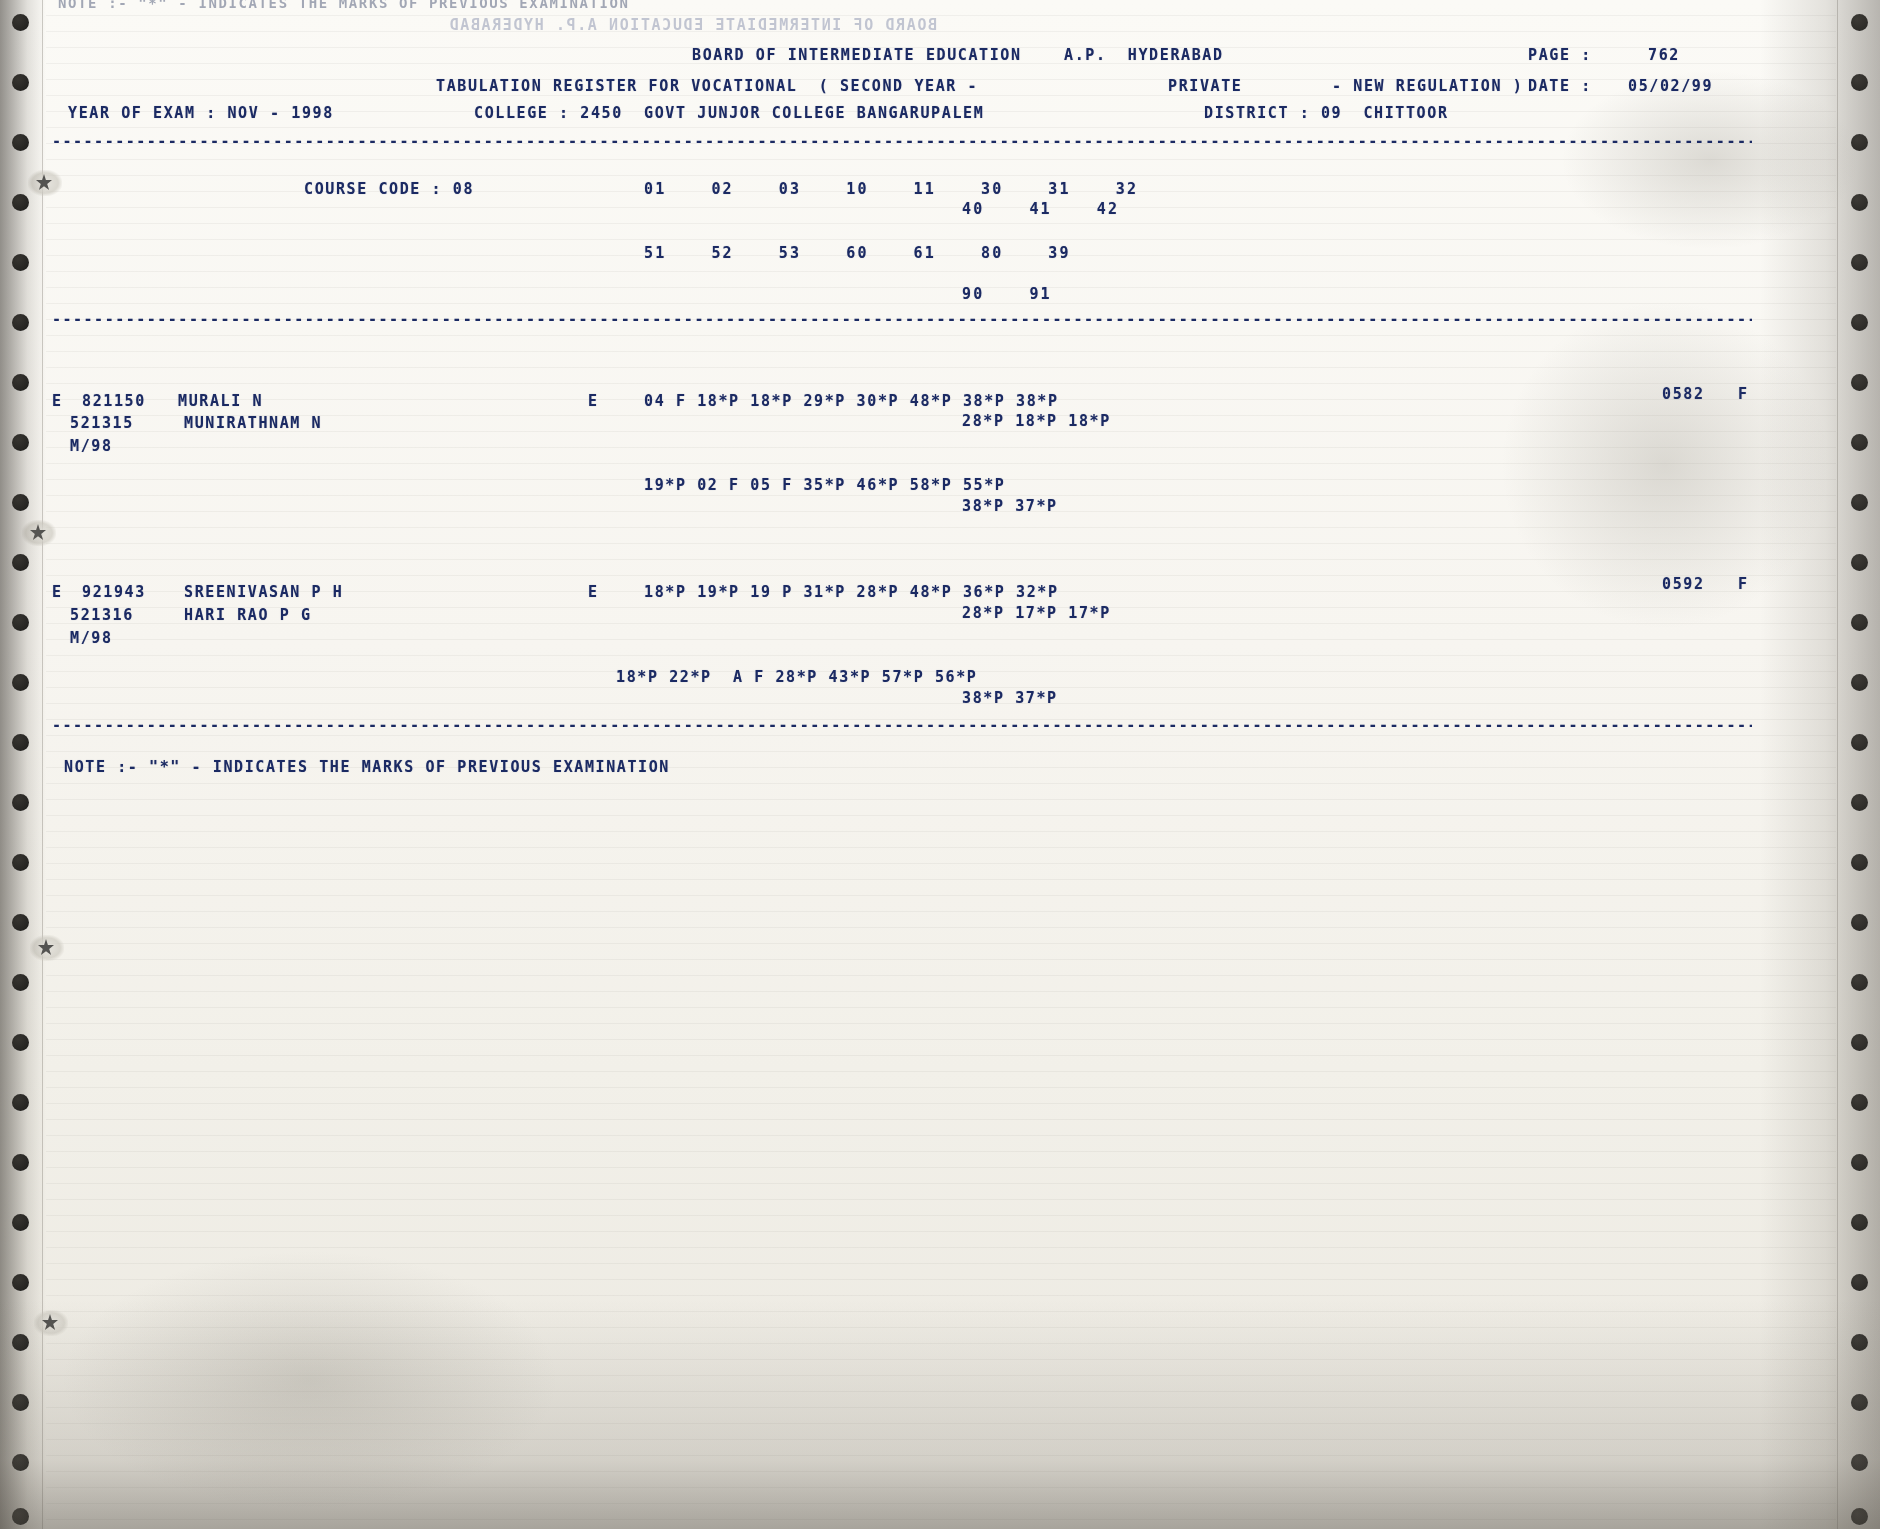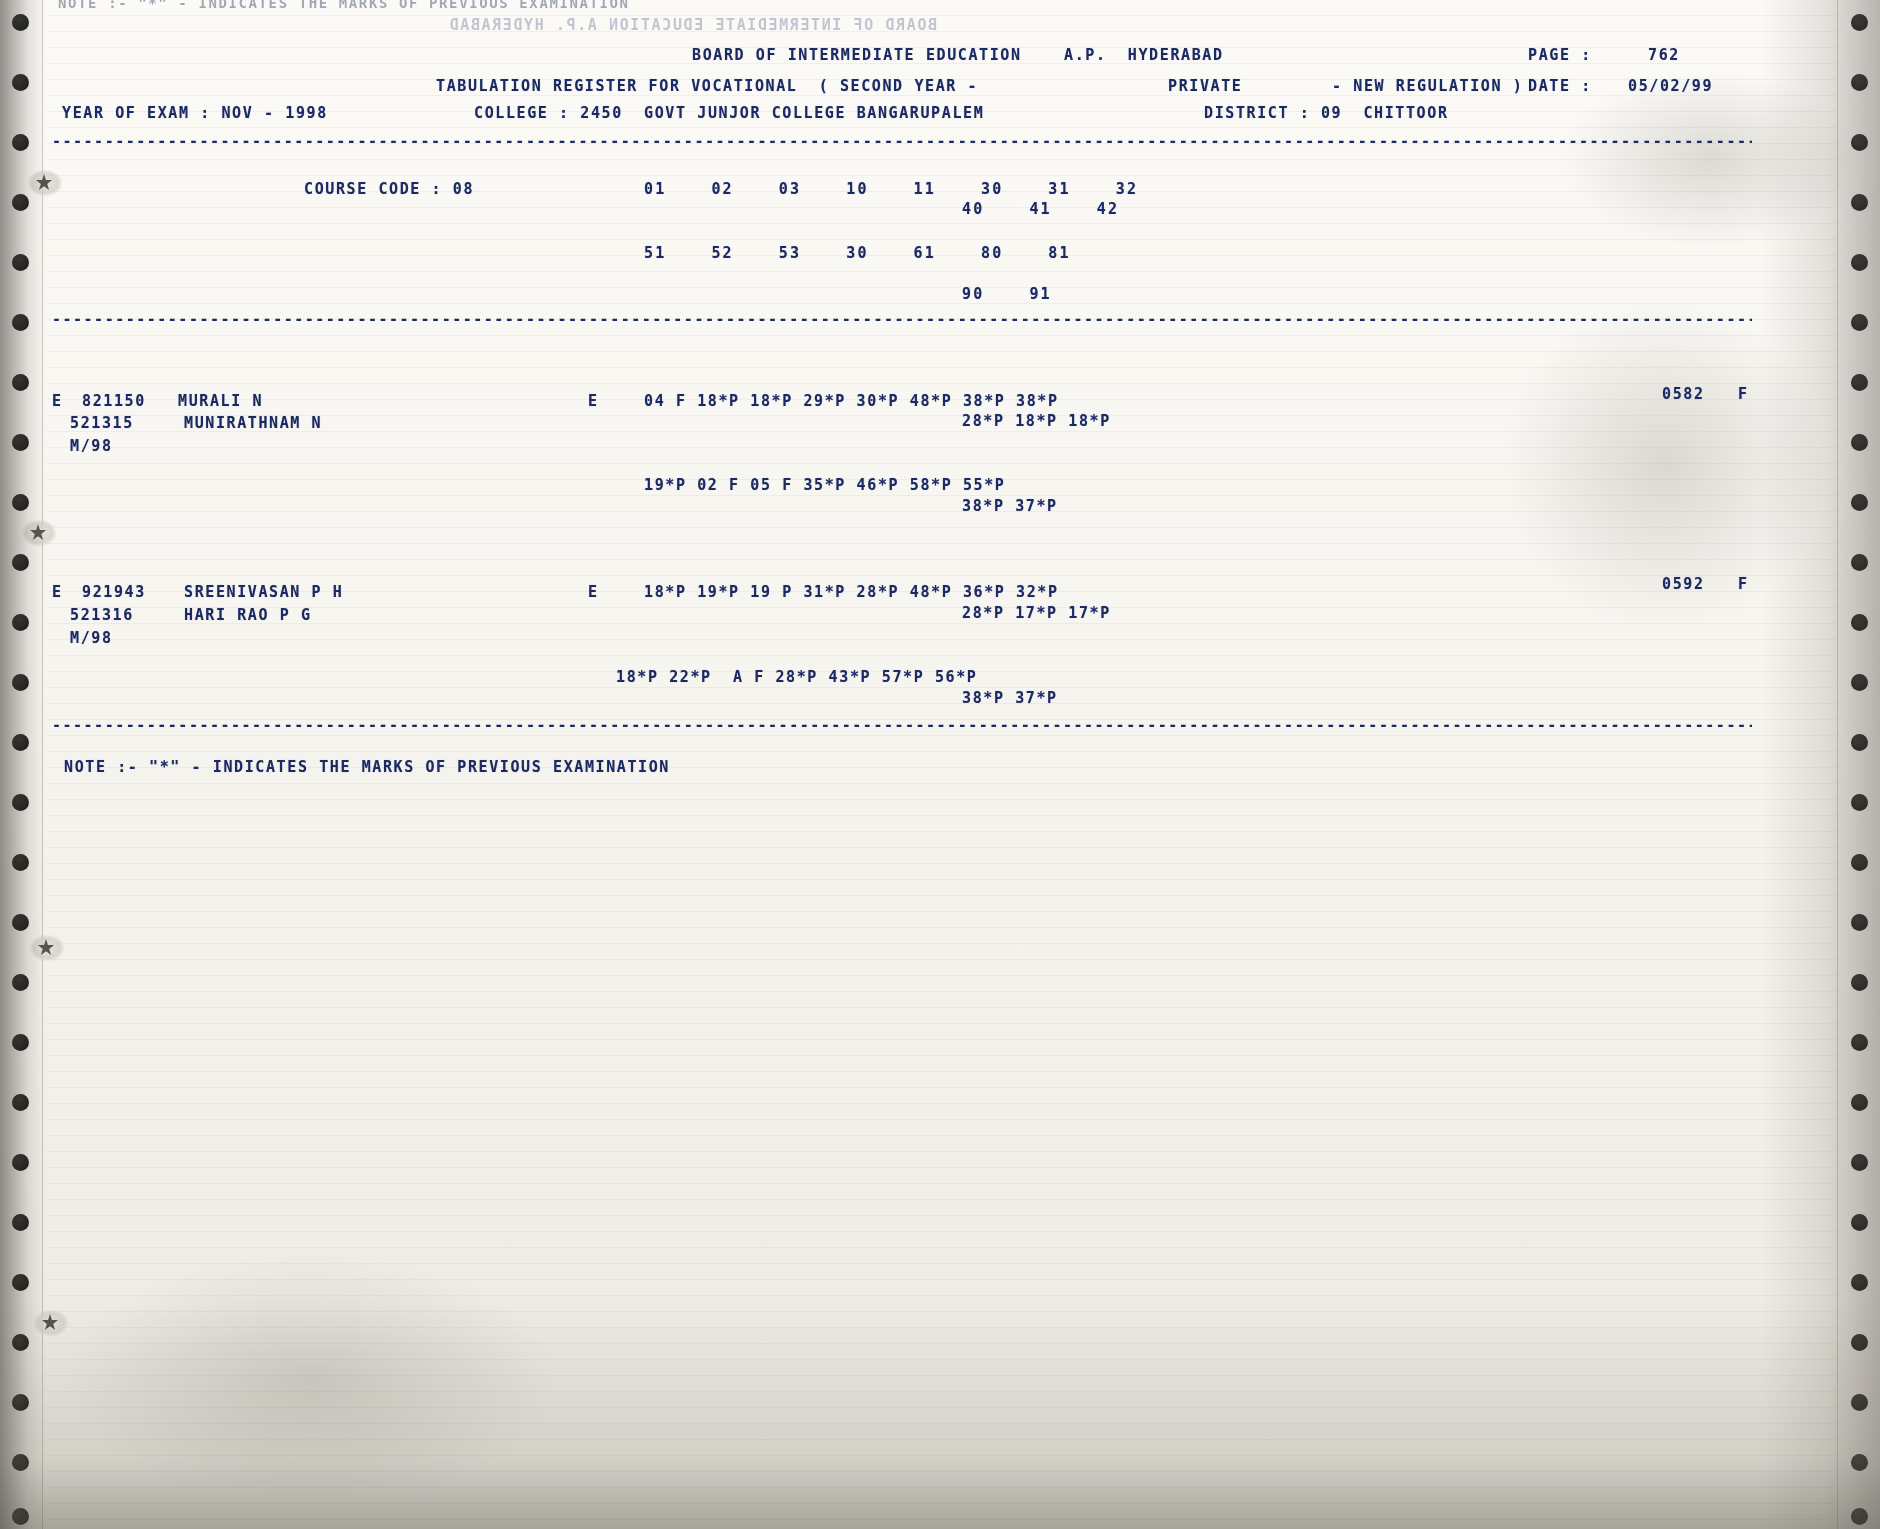--- a/index.html
+++ b/index.html
@@ -220,31 +220,31 @@
   <div class="txt" style="left:692px; top:46px;">BOARD OF INTERMEDIATE EDUCATION    A.P.  HYDERABAD</div>
   <div class="txt" style="left:1528px; top:46px;">PAGE :</div>
   <div class="txt" style="left:1648px; top:46px;">762</div>
 
   <div class="txt" style="left:436px; top:77px;">TABULATION REGISTER FOR VOCATIONAL  ( SECOND YEAR -</div>
   <div class="txt" style="left:1168px; top:77px;">PRIVATE</div>
   <div class="txt" style="left:1332px; top:77px;">- NEW REGULATION )</div>
   <div class="txt" style="left:1528px; top:77px;">DATE :</div>
   <div class="txt" style="left:1628px; top:77px;">05/02/99</div>
 
-  <div class="txt" style="left:62px; top:104px;text-align:center;">YEAR OF EXAM : NOV - 1998</div>
+  <div class="txt" style="left:68px; top:104px;text-align:center;">YEAR OF EXAM : NOV - 1998</div>
   <div class="txt" style="left:474px; top:104px;">COLLEGE : 2450  GOVT JUNJOR COLLEGE BANGARUPALEM</div>
   <div class="txt" style="left:1188px; top:104px;margin-left:16px;">DISTRICT : 09  CHITTOOR</div>
 
   <div class="rule" style="left:52px; top:132px; width:1700px;">------------------------------------------------------------------------------------------------------------------------------------------------------------------------</div>
 
   <div class="txt" style="left:304px; top:180px;">COURSE CODE : 08</div>
   <div class="txt" style="left:644px; top:180px; letter-spacing:2.2px;">01    02    03    10    11    30    31    32</div>
   <div class="txt" style="left:962px; top:200px; letter-spacing:2.2px;">40    41    42</div>
 
-  <div class="txt" style="left:644px; top:244px; letter-spacing:2.2px;">51    52    53    30    61    80    81</div>
+  <div class="txt" style="left:644px; top:244px; letter-spacing:2.2px;">51    52    53    60    61    80    39</div>
   <div class="txt" style="left:962px; top:285px; letter-spacing:2.2px;">90    91</div>
 
   <div class="rule" style="left:52px; top:310px; width:1700px;">------------------------------------------------------------------------------------------------------------------------------------------------------------------------</div>
 
   <div>
     <div class="txt" style="left:52px; top:392px;">E</div>
     <div class="txt" style="left:82px; top:392px;">821150</div>
     <div class="txt" style="left:178px; top:392px;">MURALI N</div>
     <div class="txt" style="left:588px; top:392px;">E</div>
     <div class="txt" style="left:644px; top:392px;">04 F 18*P 18*P 29*P 30*P 48*P 38*P 38*P</div>

